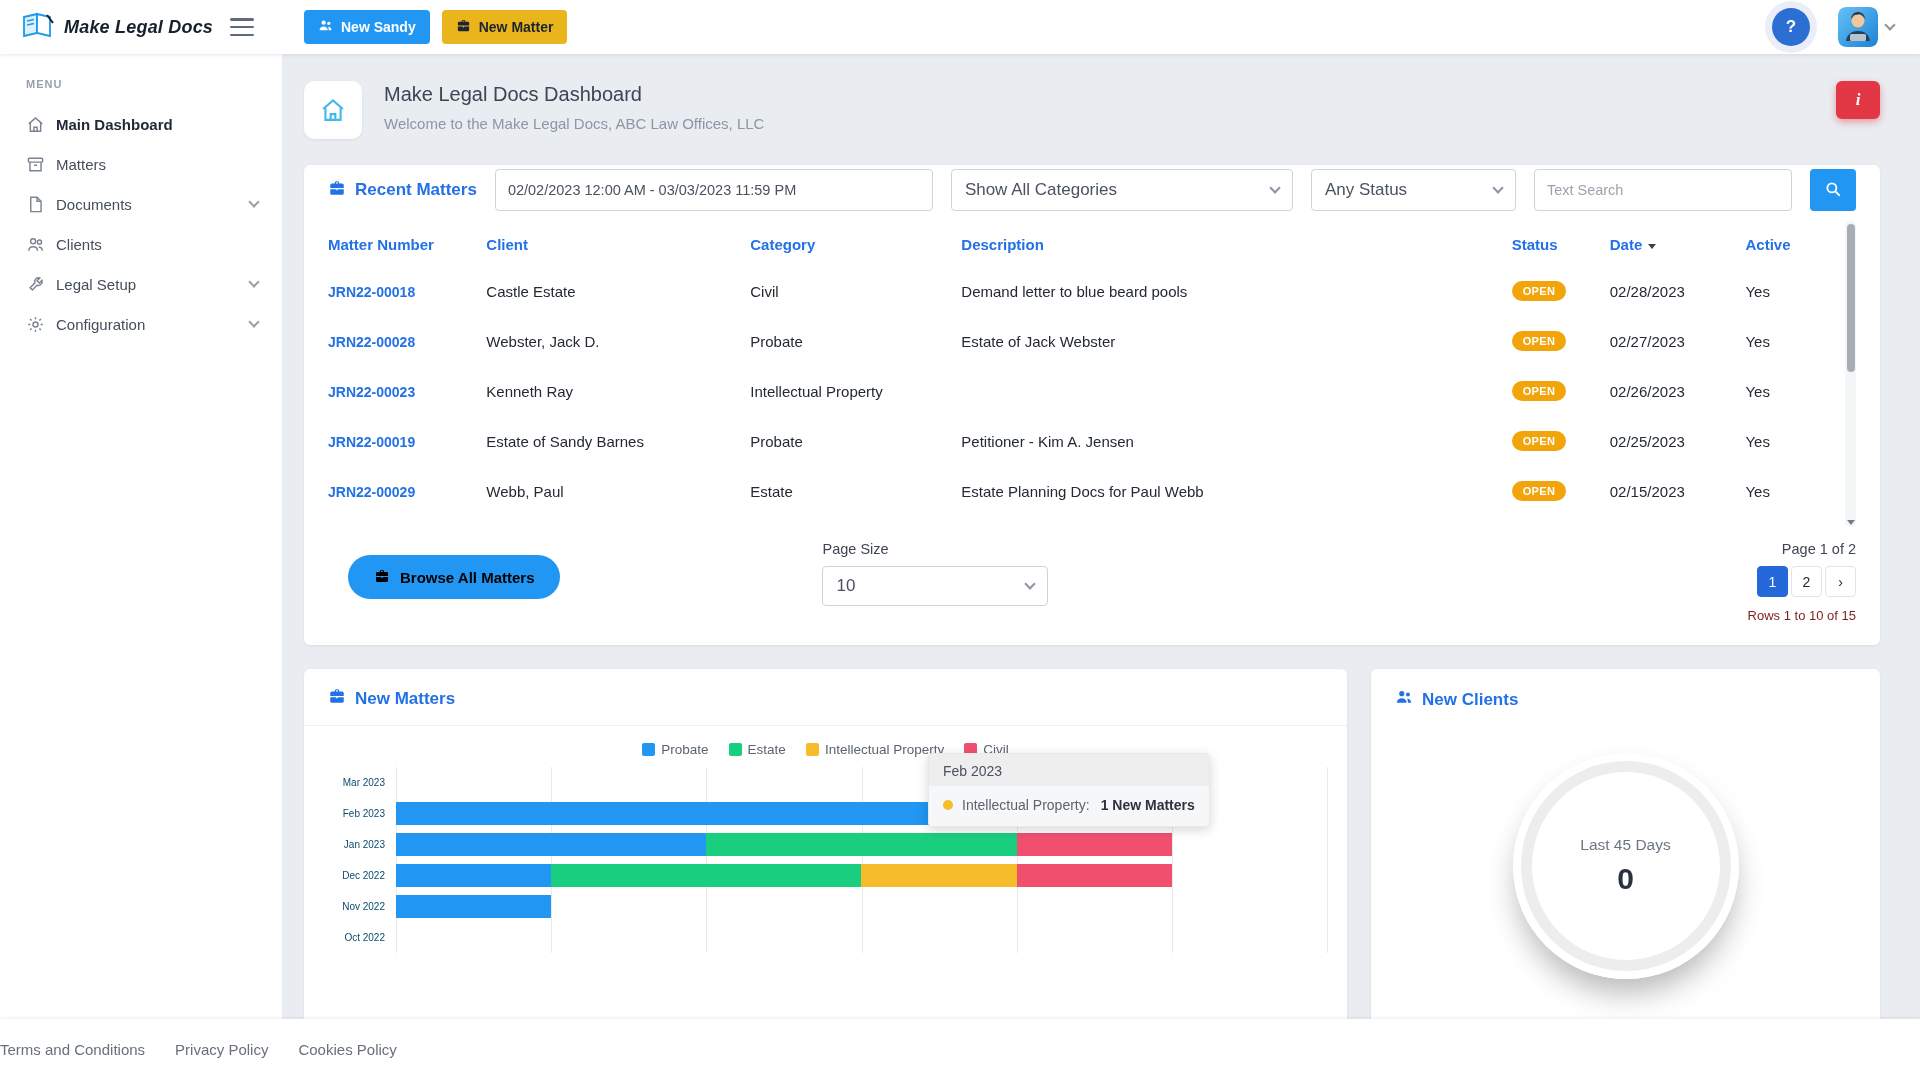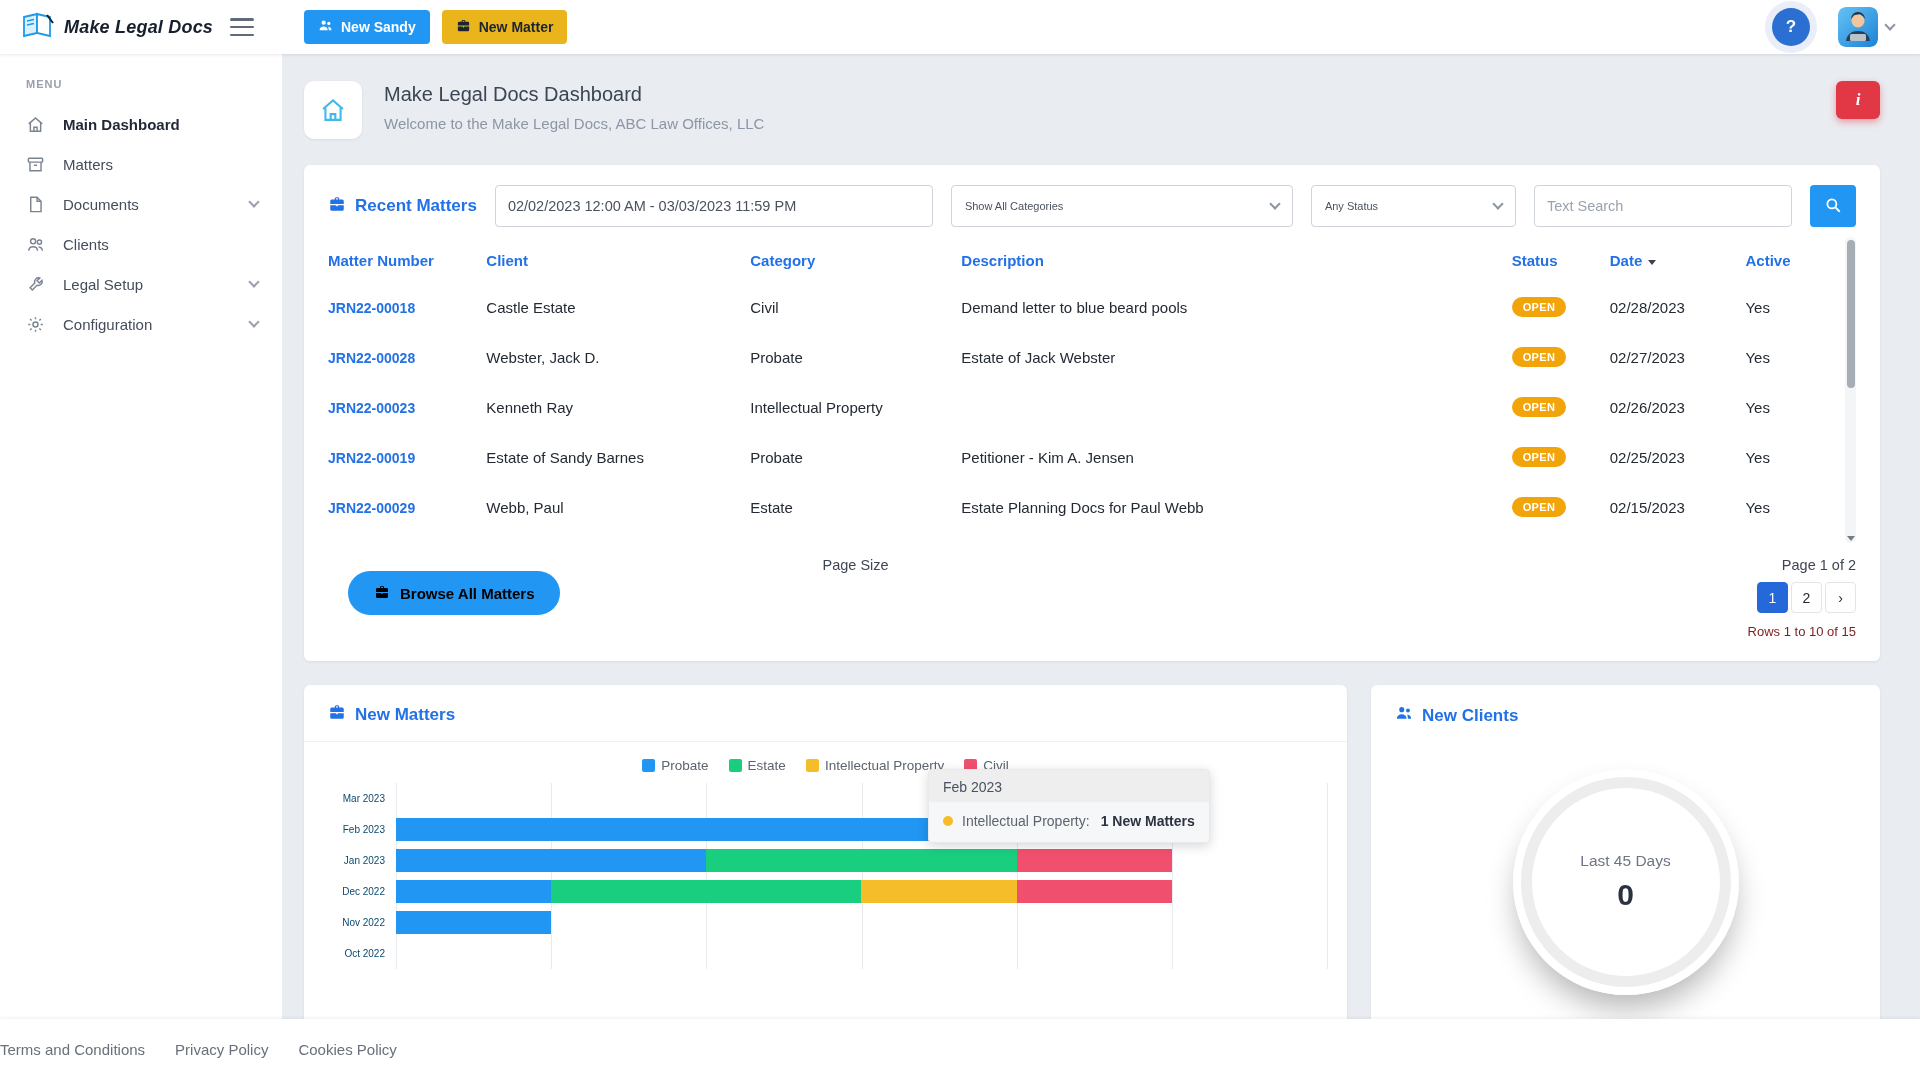--- a/index.html
+++ b/index.html
@@ -21,45 +21,45 @@
   .btn svg{width:15px;height:15px}
   .topbar-right{margin-left:auto;display:flex;align-items:center;gap:28px;padding-right:26px}
   .help-btn{width:38px;height:38px;border-radius:50%;background:#2b6fd3;color:#fff;font-size:17px;font-weight:bold;display:flex;align-items:center;justify-content:center;border:none;box-shadow:0 0 0 7px #e9eef8}
   .avatar-wrap{display:flex;align-items:center;gap:8px;cursor:pointer}
   .avatar{width:40px;height:40px;border-radius:8px;overflow:hidden;display:block}
   .chev{width:8px;height:8px;border-right:2px solid #8d95a1;border-bottom:2px solid #8d95a1;transform:rotate(45deg);display:inline-block;margin-top:-4px}
 
   
   .sidebar{position:fixed;top:54px;left:0;width:282px;bottom:8px;background:#fff;z-index:30;padding-top:16px}
   .menu-label{font-size:11px;font-weight:bold;letter-spacing:1px;color:#98a1ad;margin:8px 0 14px 26px}
-  .nav-item{display:flex;align-items:center;gap:18px;height:40px;padding:0 24px 0 26px;font-size:15px;color:#454d5c;cursor:pointer}
+  .nav-item{display:flex;align-items:center;gap:11px;height:40px;padding:0 24px 0 26px;font-size:15px;color:#454d5c;cursor:pointer}
   .nav-item.active .nav-label{font-weight:bold;color:#1f2835}
   .nav-icon{width:19px;height:19px;color:#7a8391;flex:0 0 19px}
   .nav-icon svg{width:19px;height:19px;display:block}
   .nav-item .chev{margin-left:auto;border-color:#9aa2ad}
 
   
   .main{position:absolute;top:54px;left:282px;right:0;bottom:0;padding:27px 40px 0 22px}
   .page-header{display:flex;align-items:flex-start;gap:22px;margin-bottom:26px}
   .home-card{width:58px;height:58px;background:#fff;border-radius:10px;display:flex;align-items:center;justify-content:center;box-shadow:0 1px 3px rgba(20,30,50,.07)}
   .home-card svg{width:28px;height:28px;color:#41b9e9}
   .titles h1{font-size:20px;font-weight:500;color:#3c4554;margin:2px 0 9px}
   .subtitle{font-size:15px;color:#8d96a5}
   .info-btn{margin-left:auto;width:44px;height:38px;background:#e23744;border:none;border-radius:6px;color:#fff;font-size:17px;font-weight:bold;font-style:italic;font-family:"Liberation Serif",serif;box-shadow:0 3px 7px rgba(226,55,68,.45)}
 
   .card{background:#fff;border-radius:6px;box-shadow:0 1px 3px rgba(20,30,50,.07)}
 
   
-  .recent-card{padding:20px 24px 22px}
+  .recent-card{padding:4px 24px 22px}
   .rm-header{display:flex;align-items:center;gap:18px}
   .section-title{display:flex;align-items:center;gap:9px;font-size:17px;font-weight:bold;color:#2371e6;white-space:nowrap}
   .section-title svg{width:18px;height:18px}
   .filter-input{height:42px;border:1px solid #cfd4da;border-radius:4px;font-size:14.5px;color:#4a5260;padding:0 12px;background:#fff;outline:none}
   .date-range{width:438px}
-  .selectbox{height:42px;border:1px solid #cfd4da;border-radius:4px;display:flex;align-items:center;justify-content:space-between;padding:0 13px;font-size:11px;color:#4a5260;cursor:pointer;background:#fff}
+  .selectbox{height:42px;border:1px solid #cfd4da;border-radius:4px;display:flex;align-items:center;justify-content:space-between;padding:0 13px;font-size:17px;color:#4a5260;cursor:pointer;background:#fff}
   .cat-select{width:342px}
   .status-select{width:205px}
   .search-input{flex:1;min-width:200px}
   .search-input::placeholder{color:#9aa3ad}
   .search-btn{width:46px;height:42px;background:#2196f3;border:none;border-radius:4px;display:flex;align-items:center;justify-content:center}
   .search-btn svg{width:18px;height:18px}
 
   .table-wrap{position:relative;margin-top:10px;height:306px;overflow:hidden;padding-right:20px}
   table{width:100%;border-collapse:collapse;table-layout:fixed}
   th{text-align:left;color:#2371e6;font-size:15px;font-weight:bold;padding:15px 8px 13px 0}
@@ -378,20 +378,24 @@
 
     <div class="rm-footer">
       <button class="browse-btn">
         <span><svg viewBox="0 0 24 24" fill="currentColor" width="16" height="16">
               <path d="M9 5a2 2 0 0 1 2-2h2a2 2 0 0 1 2 2v1h4a2 2 0 0 1 2 2v4H3V8a2 2 0 0 1 2-2h4zm1.6 1h2.8V5a.8.8 0 0 0-.8-.8h-1.2a.8.8 0 0 0-.8.8zM3 13.5h8V15h2v-1.5h8V19a2 2 0 0 1-2 2H5a2 2 0 0 1-2-2z"></path>
             </svg></span>
         <span>Browse All Matters</span>
       </button>
       <div class="pagesize-block">
         <div class="pagesize-label">Page Size</div>
+        <div class="selectbox pagesize-select">
+          <span>10</span>
+          <span class="chev"></span>
+        </div>
       </div>
       <div class="paging-block">
         <div class="page-info">Page 1 of 2</div>
         <div class="page-btns">
             <button class="pbtn active">1</button>
             <button class="pbtn">2</button>
             <button class="pbtn">›</button>
           </div>
         <div class="rows-info">Rows 1 to 10 of 15</div>
       </div>

